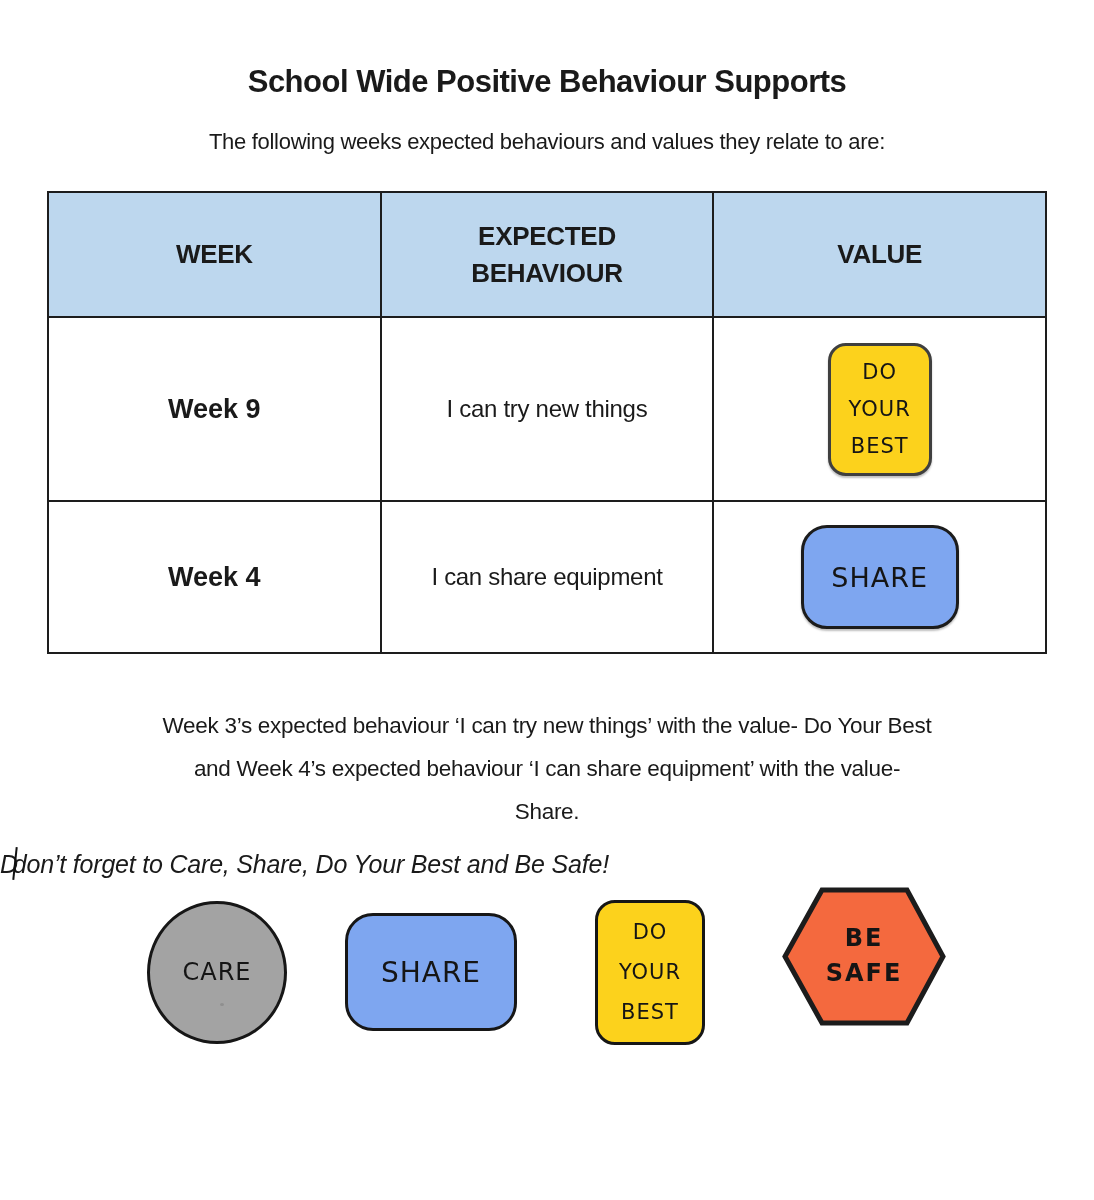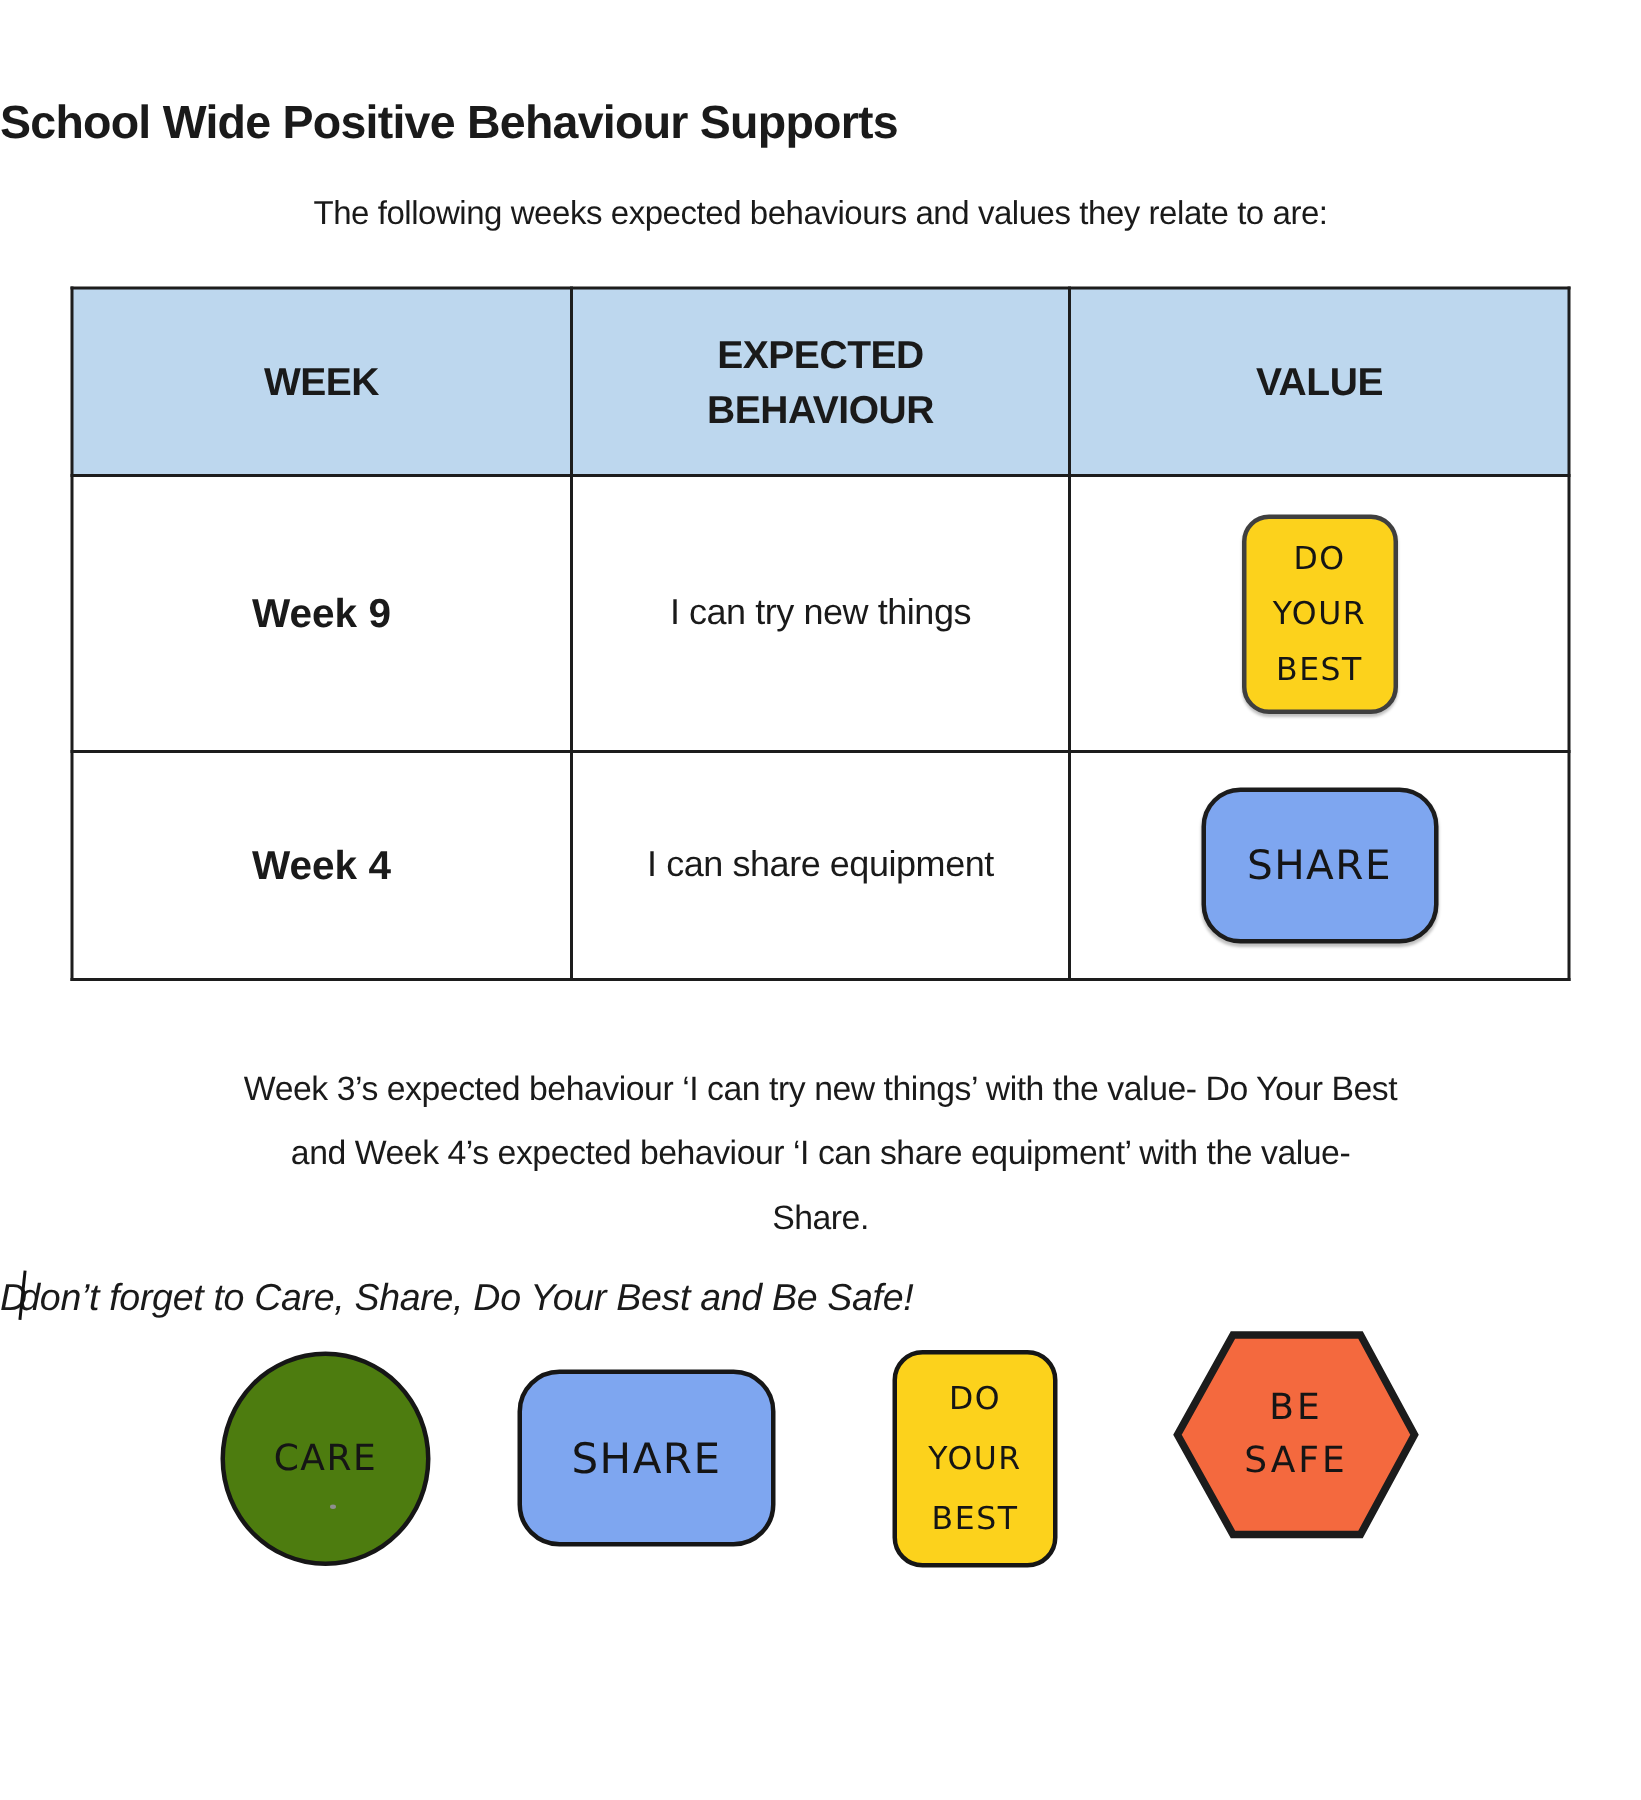--- a/index.html
+++ b/index.html
@@ -10,21 +10,21 @@
     position: relative;
     overflow: hidden;
     font-family: "Liberation Sans", sans-serif;
     color: #1a1a1a;
   }
   .page { position: relative; width: 1094px; height: 1200px; }
 
   
   .doc-title {
     margin-top: 64px;
-    text-align: left;
+    text-align: center;
     font-size: 31px;
     font-weight: bold;
     letter-spacing: -0.5px;
   }
   .intro-line {
     margin-top: 29px;
     text-align: center;
     font-size: 22px;
     letter-spacing: -0.3px;
   }
@@ -114,21 +114,21 @@
     justify-content: center;
     align-items: center;
   }
   .shape {
     font-family: "DejaVu Sans", sans-serif;
     display: flex; align-items: center; justify-content: center;
     color: #151515;
   }
   .shape-circle {
     width: 140px; height: 143px;
-    background: #4d7c0f;
+    background: #a3a3a3;
     border: 3px solid #161616;
     border-radius: 50%;
     font-size: 24px; letter-spacing: 1px;
     margin-right: 58px;
   }
   .shape-rect-blue {
     width: 172px; height: 118px;
     background: #7EA6F0;
     border: 3px solid #161616;
     border-radius: 28px;
@@ -141,20 +141,21 @@
     border: 3px solid #161616;
     border-radius: 20px;
     flex-direction: column;
     font-size: 21px; line-height: 40px; letter-spacing: 1px;
     margin-right: 76px;
   }
   .shape-hex {
     position: relative;
     width: 166px; height: 141px;
     transform: translateY(-16px);
+    font-weight: bold;
   }
   .shape-hex svg { display: block; width: 100%; height: 100%; }
   .hex-label {
     position: absolute; inset: 0;
     display: flex; flex-direction: column;
     align-items: center; justify-content: center;
     font-family: "DejaVu Sans", sans-serif;
     font-size: 24px; line-height: 35px; letter-spacing: 2px;
     color: #151515;
   }

